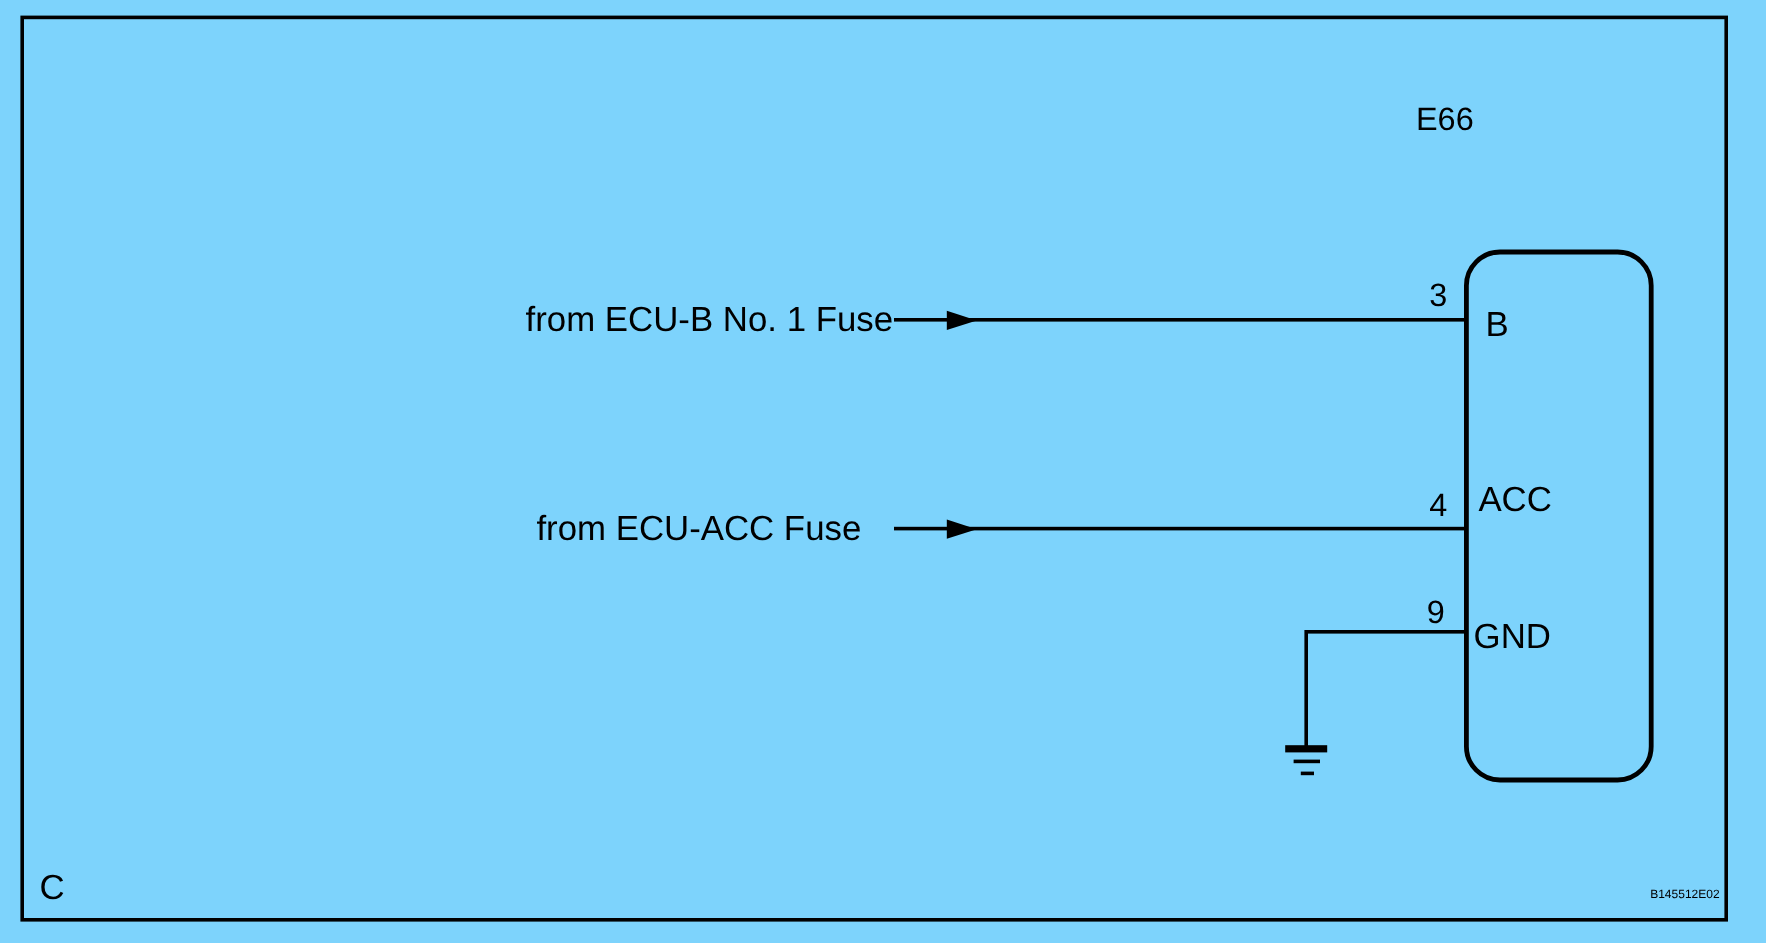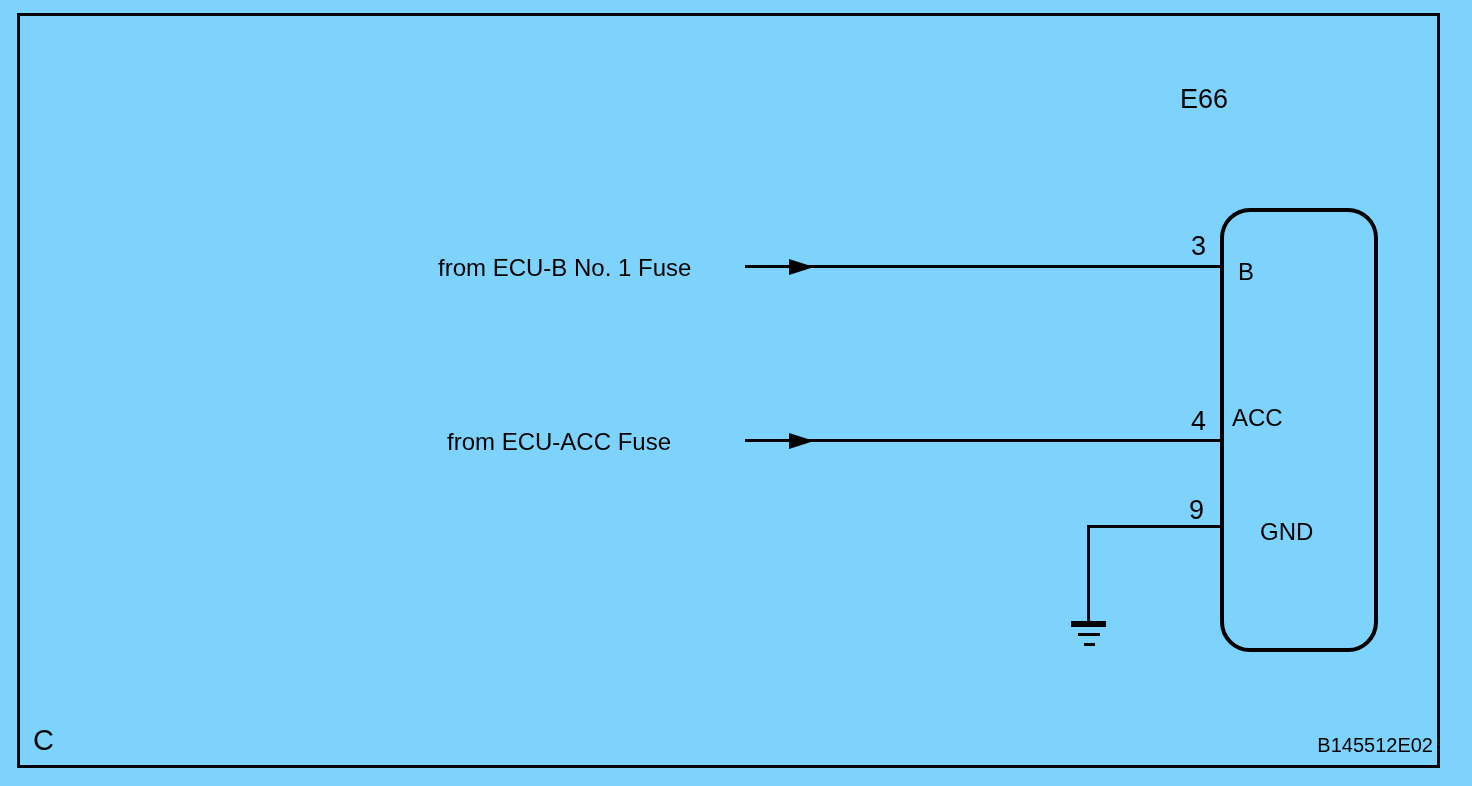--- a/index.html
+++ b/index.html
@@ -48,21 +48,21 @@
     left: 1220px;
     top: 208px;
     width: 150px;
     height: 436px;
     border: 4px solid #000000;
     border-radius: 30px;
     background: transparent;
   }
   .lbl {
     position: absolute;
-    font-size: 24px;
+    font-size: 29px;
     line-height: 27px;
     white-space: nowrap;
     color: #000000;
   }
   .pin-num {
     position: absolute;
     width: 100px;
     text-align: right;
     font-size: 27px;
     line-height: 27px;
@@ -85,21 +85,21 @@
     font-size: 29px;
     line-height: 29px;
     color: #000000;
   }
   .figure-code {
     position: absolute;
     left: 1233px;
     top: 738px;
     width: 200px;
     text-align: right;
-    font-size: 20px;
+    font-size: 10px;
     line-height: 15px;
     color: #000000;
   }
 </style>
 </head>
 <body>
 
 <div id="canvas">
 
   <div class="frame"></div>
@@ -117,21 +117,21 @@
   <div class="lbl" style="left:1238px; top:258px;">B</div>
 
   <div class="lbl" style="left:447px; top:428px;">from ECU-ACC Fuse</div>
   <div class="wire" style="left:745px; top:439px; width:477px;"></div>
   <div class="arrowhead" style="left:789px; top:433px;"></div>
   <div class="pin-num" style="left:1106px; top:408px;">4</div>
   <div class="lbl" style="left:1232px; top:404px;">ACC</div>
 
   <div class="wire" style="left:1088px; top:525px; width:134px;"></div>
   <div class="pin-num" style="left:1104px; top:497px;">9</div>
-  <div class="lbl" style="left:1228px; top:518px;margin-left:32px;">GND</div>
+  <div class="lbl" style="left:1228px; top:518px;">GND</div>
 
   <div>
     <div class="vwire" style="left:1087px; top:525px; height:98px;"></div>
     <div class="gnd-bar" style="left:1071px; top:621px; width:35px; height:6px;"></div>
     <div class="gnd-bar" style="left:1078px; top:633px; width:22px; height:3px;"></div>
     <div class="gnd-bar" style="left:1084px; top:643px; width:11px; height:3px;"></div>
   </div>
 
   <div class="footer-letter">C</div>
   <div class="figure-code">B145512E02</div>

